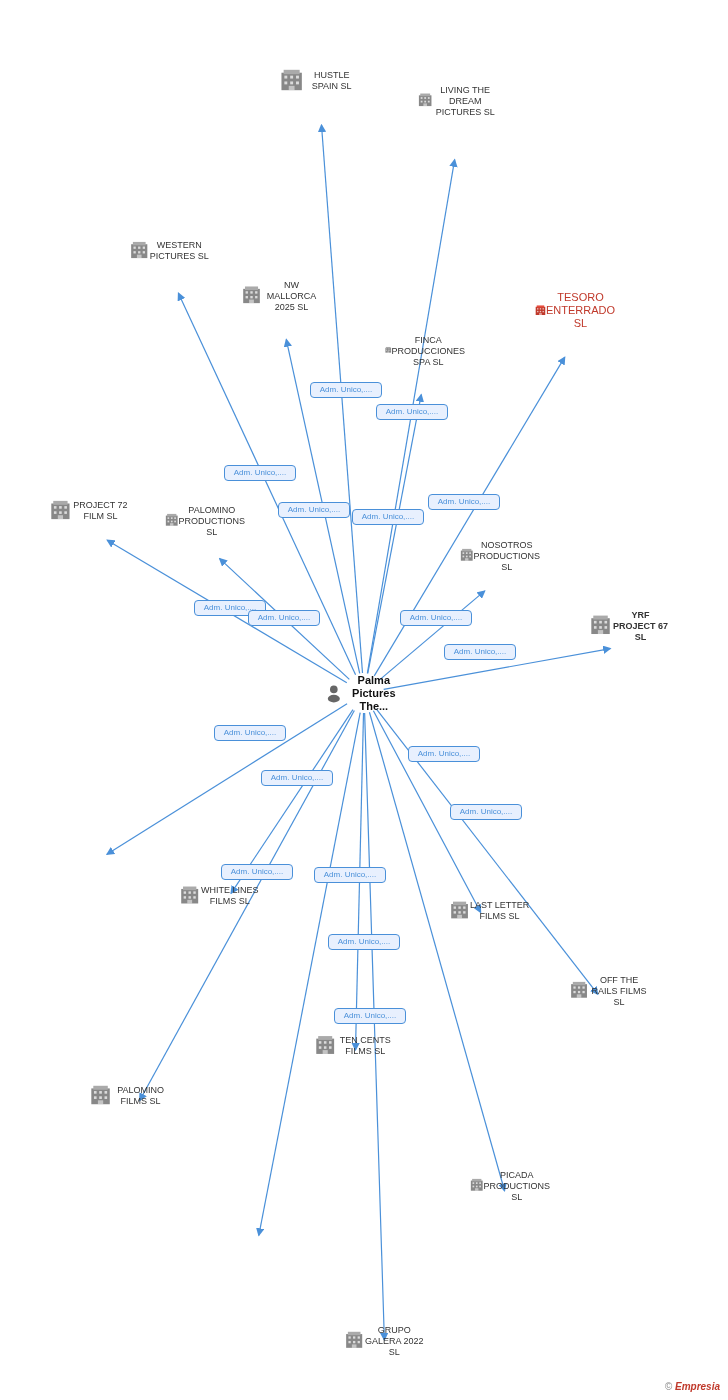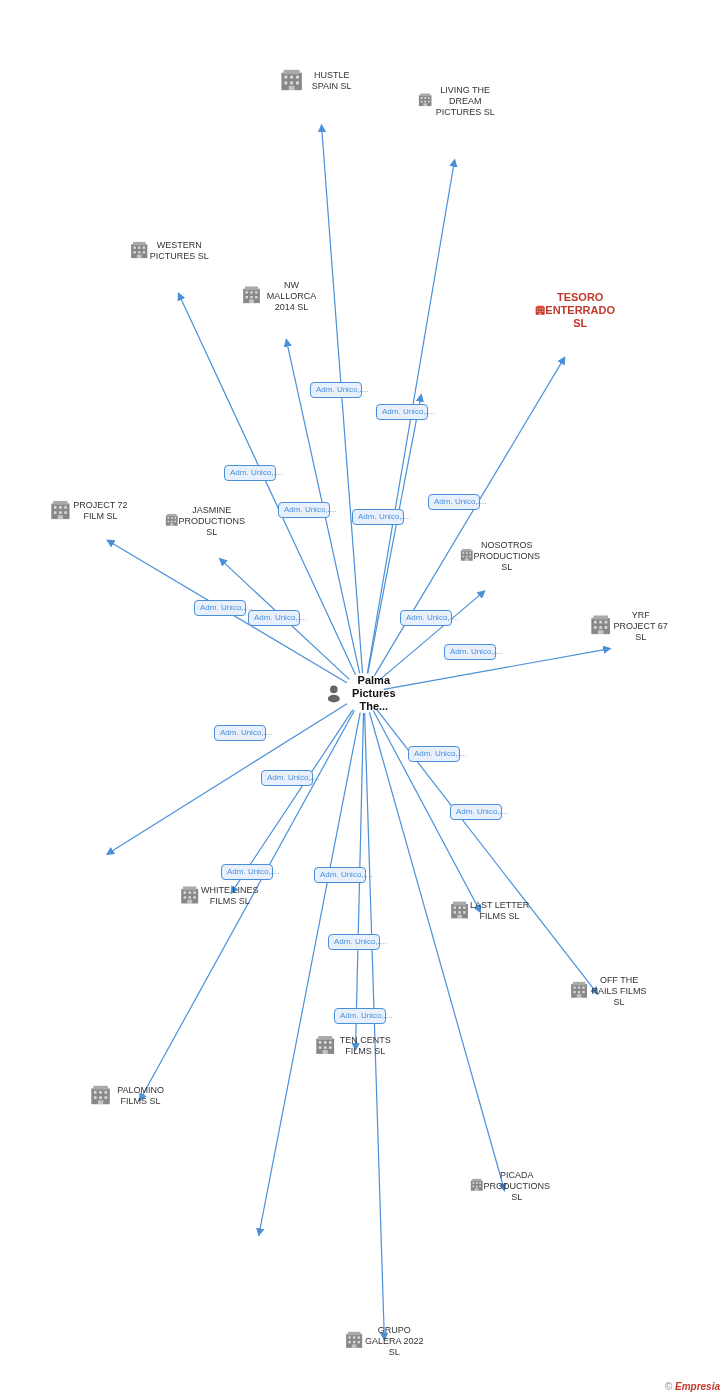--- a/index.html
+++ b/index.html
@@ -40,21 +40,21 @@
       line-height: 1.2;
       text-align: center;
       margin-top: 2px;
     }
     .node-label.bold {
       font-weight: bold;
       font-size: 11px;
       color: #111;
     }
     .node-label.red-bold {
-      font-weight: bold;
+      font-weight: normal;
       font-size: 11px;
       color: #c0392b;
     }
     .building-icon {
       width: 32px;
       height: 32px;
     }
     .person-icon {
       width: 36px;
       height: 36px;
@@ -63,21 +63,21 @@
       position: absolute;
       background: #e8f0fe;
       border: 1.5px solid #4a90d9;
       border-radius: 4px;
       padding: 2px 5px;
       font-size: 8px;
       color: #4a90d9;
       text-align: center;
       white-space: nowrap;
       line-height: 1.3;
-      width: 52px;
+      width: 72px;
     }
     .watermark {
       position: absolute;
       bottom: 8px;
       right: 8px;
       font-size: 10px;
       color: #c0392b;
       font-style: italic;
       font-weight: bold;
     }
@@ -176,23 +176,37 @@
       <rect x="2" y="6" width="28" height="24" fill="#888"></rect>
       <rect x="5" y="2" width="22" height="6" fill="#aaa"></rect>
       <rect x="6" y="10" width="4" height="4" fill="#fff" opacity="0.7"></rect>
       <rect x="14" y="10" width="4" height="4" fill="#fff" opacity="0.7"></rect>
       <rect x="22" y="10" width="4" height="4" fill="#fff" opacity="0.7"></rect>
       <rect x="6" y="18" width="4" height="4" fill="#fff" opacity="0.7"></rect>
       <rect x="14" y="18" width="4" height="4" fill="#fff" opacity="0.7"></rect>
       <rect x="22" y="18" width="4" height="4" fill="#fff" opacity="0.7"></rect>
       <rect x="12" y="24" width="8" height="6" fill="#fff" opacity="0.5"></rect>
     </svg>
-    <div class="node-label">NW MALLORCA 2014 SL</div>
-  </div>
-
+    <div class="node-label">NW MALLORCA 2025 SL</div>
+  </div>
+
+  <div class="node" style="left:425px;top:350px;">
+    <svg class="building-icon" viewBox="0 0 32 32">
+      <rect x="2" y="6" width="28" height="24" fill="#888"></rect>
+      <rect x="5" y="2" width="22" height="6" fill="#aaa"></rect>
+      <rect x="6" y="10" width="4" height="4" fill="#fff" opacity="0.7"></rect>
+      <rect x="14" y="10" width="4" height="4" fill="#fff" opacity="0.7"></rect>
+      <rect x="22" y="10" width="4" height="4" fill="#fff" opacity="0.7"></rect>
+      <rect x="6" y="18" width="4" height="4" fill="#fff" opacity="0.7"></rect>
+      <rect x="14" y="18" width="4" height="4" fill="#fff" opacity="0.7"></rect>
+      <rect x="22" y="18" width="4" height="4" fill="#fff" opacity="0.7"></rect>
+      <rect x="12" y="24" width="8" height="6" fill="#fff" opacity="0.5"></rect>
+    </svg>
+    <div class="node-label">FINCA PRODUCCIONES SPA SL</div>
+  </div>
 
   <div class="node" style="left:575px;top:310px;">
     <svg class="building-icon" viewBox="0 0 32 32">
       <rect x="2" y="6" width="28" height="24" fill="#c0392b"></rect>
       <rect x="5" y="2" width="22" height="6" fill="#e74c3c"></rect>
       <rect x="6" y="10" width="4" height="4" fill="#fff" opacity="0.7"></rect>
       <rect x="14" y="10" width="4" height="4" fill="#fff" opacity="0.7"></rect>
       <rect x="22" y="10" width="4" height="4" fill="#fff" opacity="0.7"></rect>
       <rect x="6" y="18" width="4" height="4" fill="#fff" opacity="0.7"></rect>
       <rect x="14" y="18" width="4" height="4" fill="#fff" opacity="0.7"></rect>
@@ -222,39 +236,39 @@
       <rect x="2" y="6" width="28" height="24" fill="#888"></rect>
       <rect x="5" y="2" width="22" height="6" fill="#aaa"></rect>
       <rect x="6" y="10" width="4" height="4" fill="#fff" opacity="0.7"></rect>
       <rect x="14" y="10" width="4" height="4" fill="#fff" opacity="0.7"></rect>
       <rect x="22" y="10" width="4" height="4" fill="#fff" opacity="0.7"></rect>
       <rect x="6" y="18" width="4" height="4" fill="#fff" opacity="0.7"></rect>
       <rect x="14" y="18" width="4" height="4" fill="#fff" opacity="0.7"></rect>
       <rect x="22" y="18" width="4" height="4" fill="#fff" opacity="0.7"></rect>
       <rect x="12" y="24" width="8" height="6" fill="#fff" opacity="0.5"></rect>
     </svg>
-    <div class="node-label">JASMINE PRODUCTIONS SL</div>
+    <div class="node-label">PALOMINO PRODUCTIONS SL</div>
   </div>
 
   <div class="node" style="left:500px;top:555px;">
     <svg class="building-icon" viewBox="0 0 32 32">
       <rect x="2" y="6" width="28" height="24" fill="#888"></rect>
       <rect x="5" y="2" width="22" height="6" fill="#aaa"></rect>
       <rect x="6" y="10" width="4" height="4" fill="#fff" opacity="0.7"></rect>
       <rect x="14" y="10" width="4" height="4" fill="#fff" opacity="0.7"></rect>
       <rect x="22" y="10" width="4" height="4" fill="#fff" opacity="0.7"></rect>
       <rect x="6" y="18" width="4" height="4" fill="#fff" opacity="0.7"></rect>
       <rect x="14" y="18" width="4" height="4" fill="#fff" opacity="0.7"></rect>
       <rect x="22" y="18" width="4" height="4" fill="#fff" opacity="0.7"></rect>
       <rect x="12" y="24" width="8" height="6" fill="#fff" opacity="0.5"></rect>
     </svg>
     <div class="node-label">NOSOTROS PRODUCTIONS SL</div>
   </div>
 
-  <div class="node" style="left:630px;top:625px;">
+  <div class="node" style="left:630px;top:625px;font-weight:bold;">
     <svg class="building-icon" viewBox="0 0 32 32">
       <rect x="2" y="6" width="28" height="24" fill="#888"></rect>
       <rect x="5" y="2" width="22" height="6" fill="#aaa"></rect>
       <rect x="6" y="10" width="4" height="4" fill="#fff" opacity="0.7"></rect>
       <rect x="14" y="10" width="4" height="4" fill="#fff" opacity="0.7"></rect>
       <rect x="22" y="10" width="4" height="4" fill="#fff" opacity="0.7"></rect>
       <rect x="6" y="18" width="4" height="4" fill="#fff" opacity="0.7"></rect>
       <rect x="14" y="18" width="4" height="4" fill="#fff" opacity="0.7"></rect>
       <rect x="22" y="18" width="4" height="4" fill="#fff" opacity="0.7"></rect>
       <rect x="12" y="24" width="8" height="6" fill="#fff" opacity="0.5"></rect>

